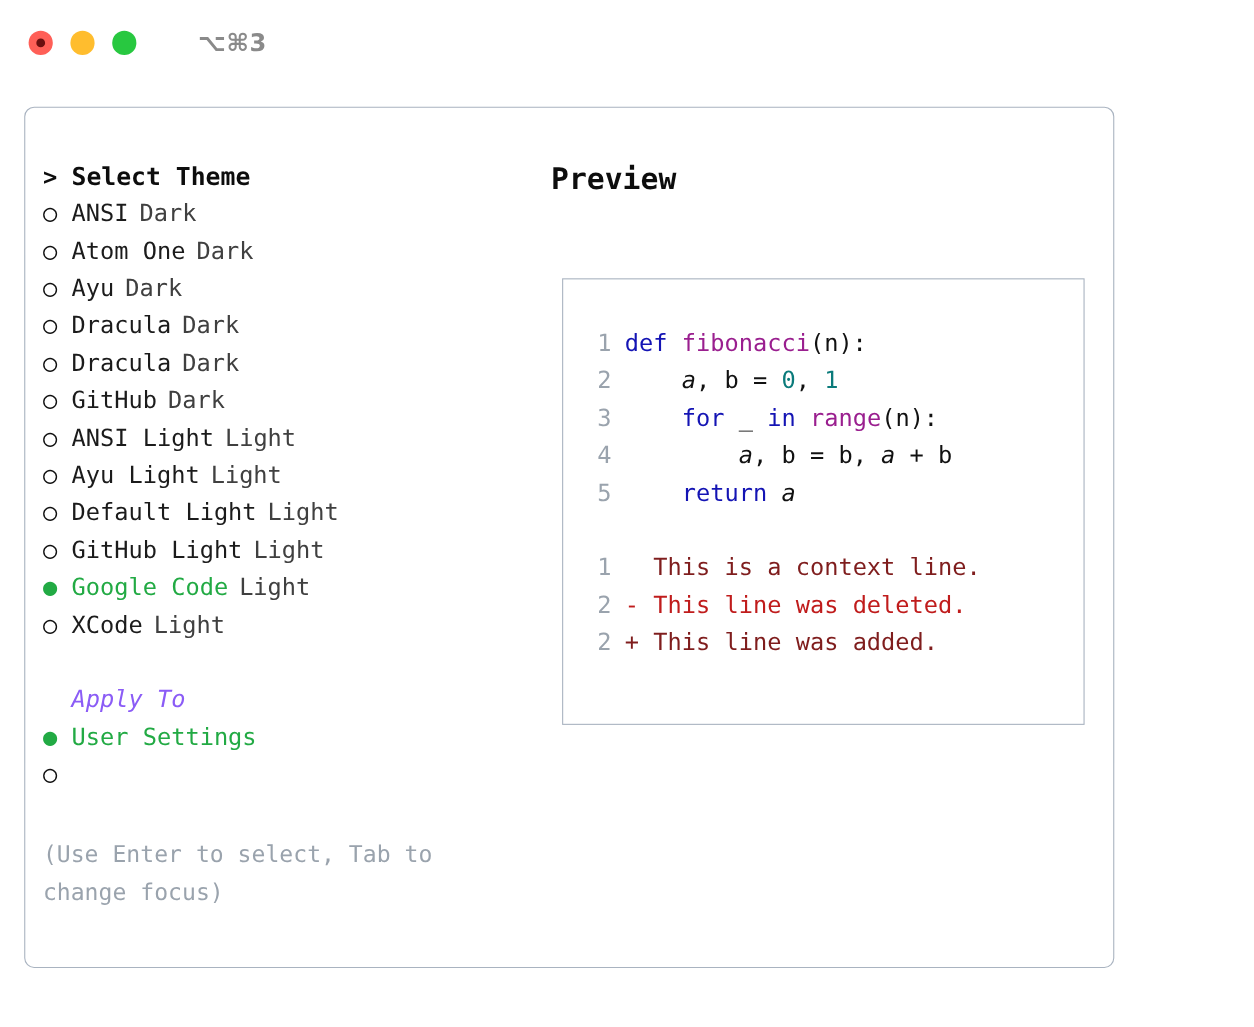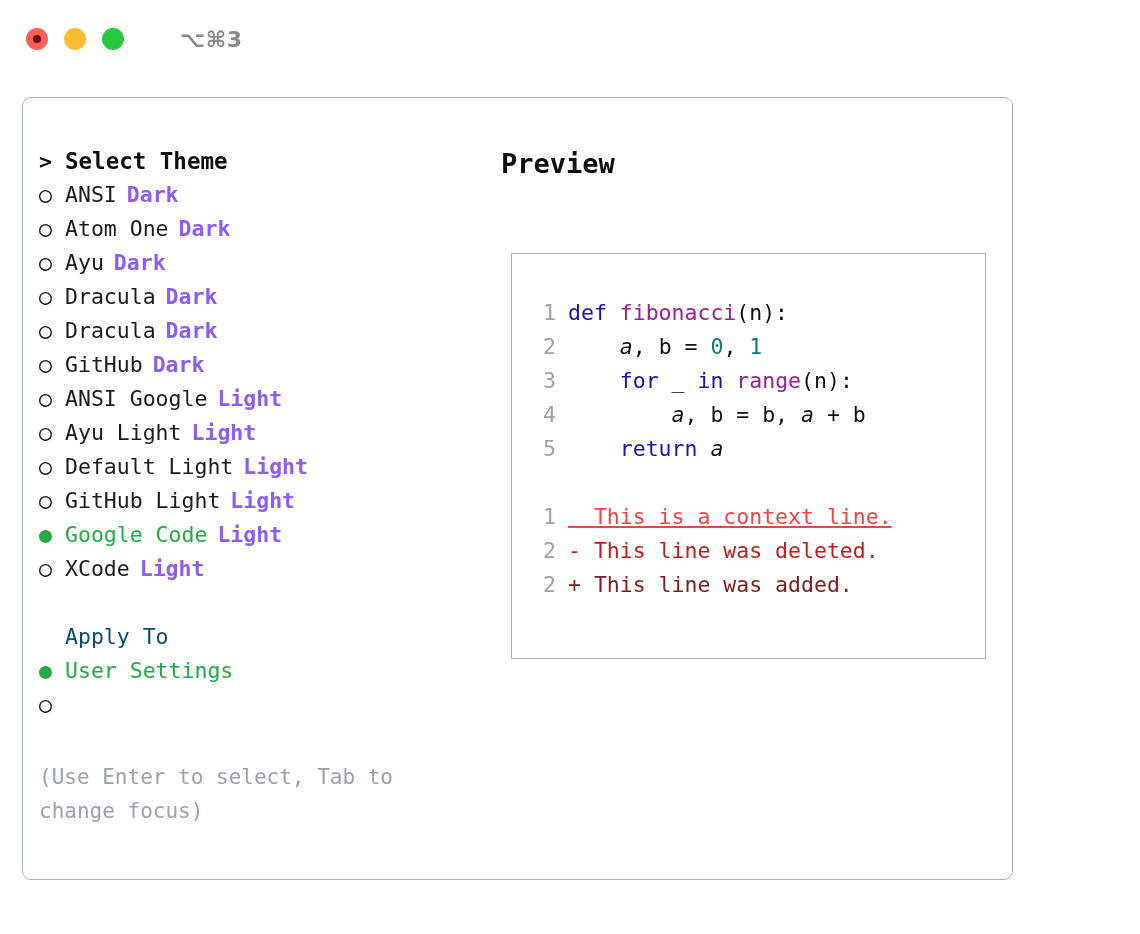--- a/index.html
+++ b/index.html
@@ -98,34 +98,34 @@
     display: inline-block;
     width: 26px;
     flex: 0 0 26px;
     font-size: 21.5px;
     color: #111111;
   }
   .marker.dot-filled {
     color: #22aa44;
   }
   .row-label   { color: #1b1b1b; text-align: right; }
-  .row-variant { color: #8b5cf6; margin-left: 10px; font-weight: bold; }
+  .row-variant { color: #404040; margin-left: 10px; }
 
   #select-theme-header {
     font-weight: bold;
     font-size: 22.5px;
     color: #0d0d0d;
   }
   #select-theme-header .marker { font-weight: bold; color: #0d0d0d; }
 
   .row-selected .row-label { color: #22aa44; }
 
   #apply-to-block { margin-top: 34px; }
   #apply-to-header .marker { color: transparent; }
-  #apply-to-header .row-label { color: #0c4a6e; }
+  #apply-to-header .row-label { color: #8b5cf6; font-style: italic; }
 
   #hint-text {
     margin-top: 34px;
     font-size: 21px;
     line-height: 34px;
     color: #9aa3ad;
     width: 400px;
   }
 
   
@@ -170,21 +170,21 @@
     margin-right: 12px;
   }
   .code-blank { height: 34px; }
 
   
   .tok-kw    { color: #1414b4; }
   .tok-fn    { color: #9a1f8f; }
   .tok-num   { color: #0b7b7b; }
   .tok-plain { color: #111111; }
   .tok-var   { color: #111111; font-style: italic; }
-  .diff-ctx  { color: #ef4444; text-decoration: underline; }
+  .diff-ctx  { color: #7f1d1d; }
   .diff-del  { color: #c01c1c; }
   .diff-add  { color: #7f1d1d; }
 </style>
 </head>
 <body>
 
 <div id="app-window">
 
   <div id="titlebar">
     <div class="tl-dots">
@@ -204,21 +204,21 @@
         <span>Select Theme</span>
       </div>
 
       <div id="theme-list">
           <div class="list-row"><span class="marker">○</span><span class="row-label">ANSI</span><span class="row-variant">Dark</span></div>
           <div class="list-row"><span class="marker">○</span><span class="row-label">Atom One</span><span class="row-variant">Dark</span></div>
           <div class="list-row"><span class="marker">○</span><span class="row-label">Ayu</span><span class="row-variant">Dark</span></div>
           <div class="list-row"><span class="marker">○</span><span class="row-label">Dracula</span><span class="row-variant">Dark</span></div>
           <div class="list-row"><span class="marker">○</span><span class="row-label">Dracula</span><span class="row-variant">Dark</span></div>
           <div class="list-row"><span class="marker">○</span><span class="row-label">GitHub</span><span class="row-variant">Dark</span></div>
-          <div class="list-row"><span class="marker">○</span><span class="row-label">ANSI Google</span><span class="row-variant">Light</span></div>
+          <div class="list-row"><span class="marker">○</span><span class="row-label">ANSI Light</span><span class="row-variant">Light</span></div>
           <div class="list-row"><span class="marker">○</span><span class="row-label">Ayu Light</span><span class="row-variant">Light</span></div>
           <div class="list-row"><span class="marker">○</span><span class="row-label">Default Light</span><span class="row-variant">Light</span></div>
           <div class="list-row"><span class="marker">○</span><span class="row-label">GitHub Light</span><span class="row-variant">Light</span></div>
           <div class="list-row row-selected"><span class="marker dot-filled">●</span><span class="row-label">Google Code</span><span class="row-variant">Light</span></div>
           <div class="list-row"><span class="marker">○</span><span class="row-label">XCode</span><span class="row-variant">Light</span></div>
         </div>
 
       <div id="apply-to-block">
         <div class="list-row" id="apply-to-header">
           <span class="marker">○</span>

